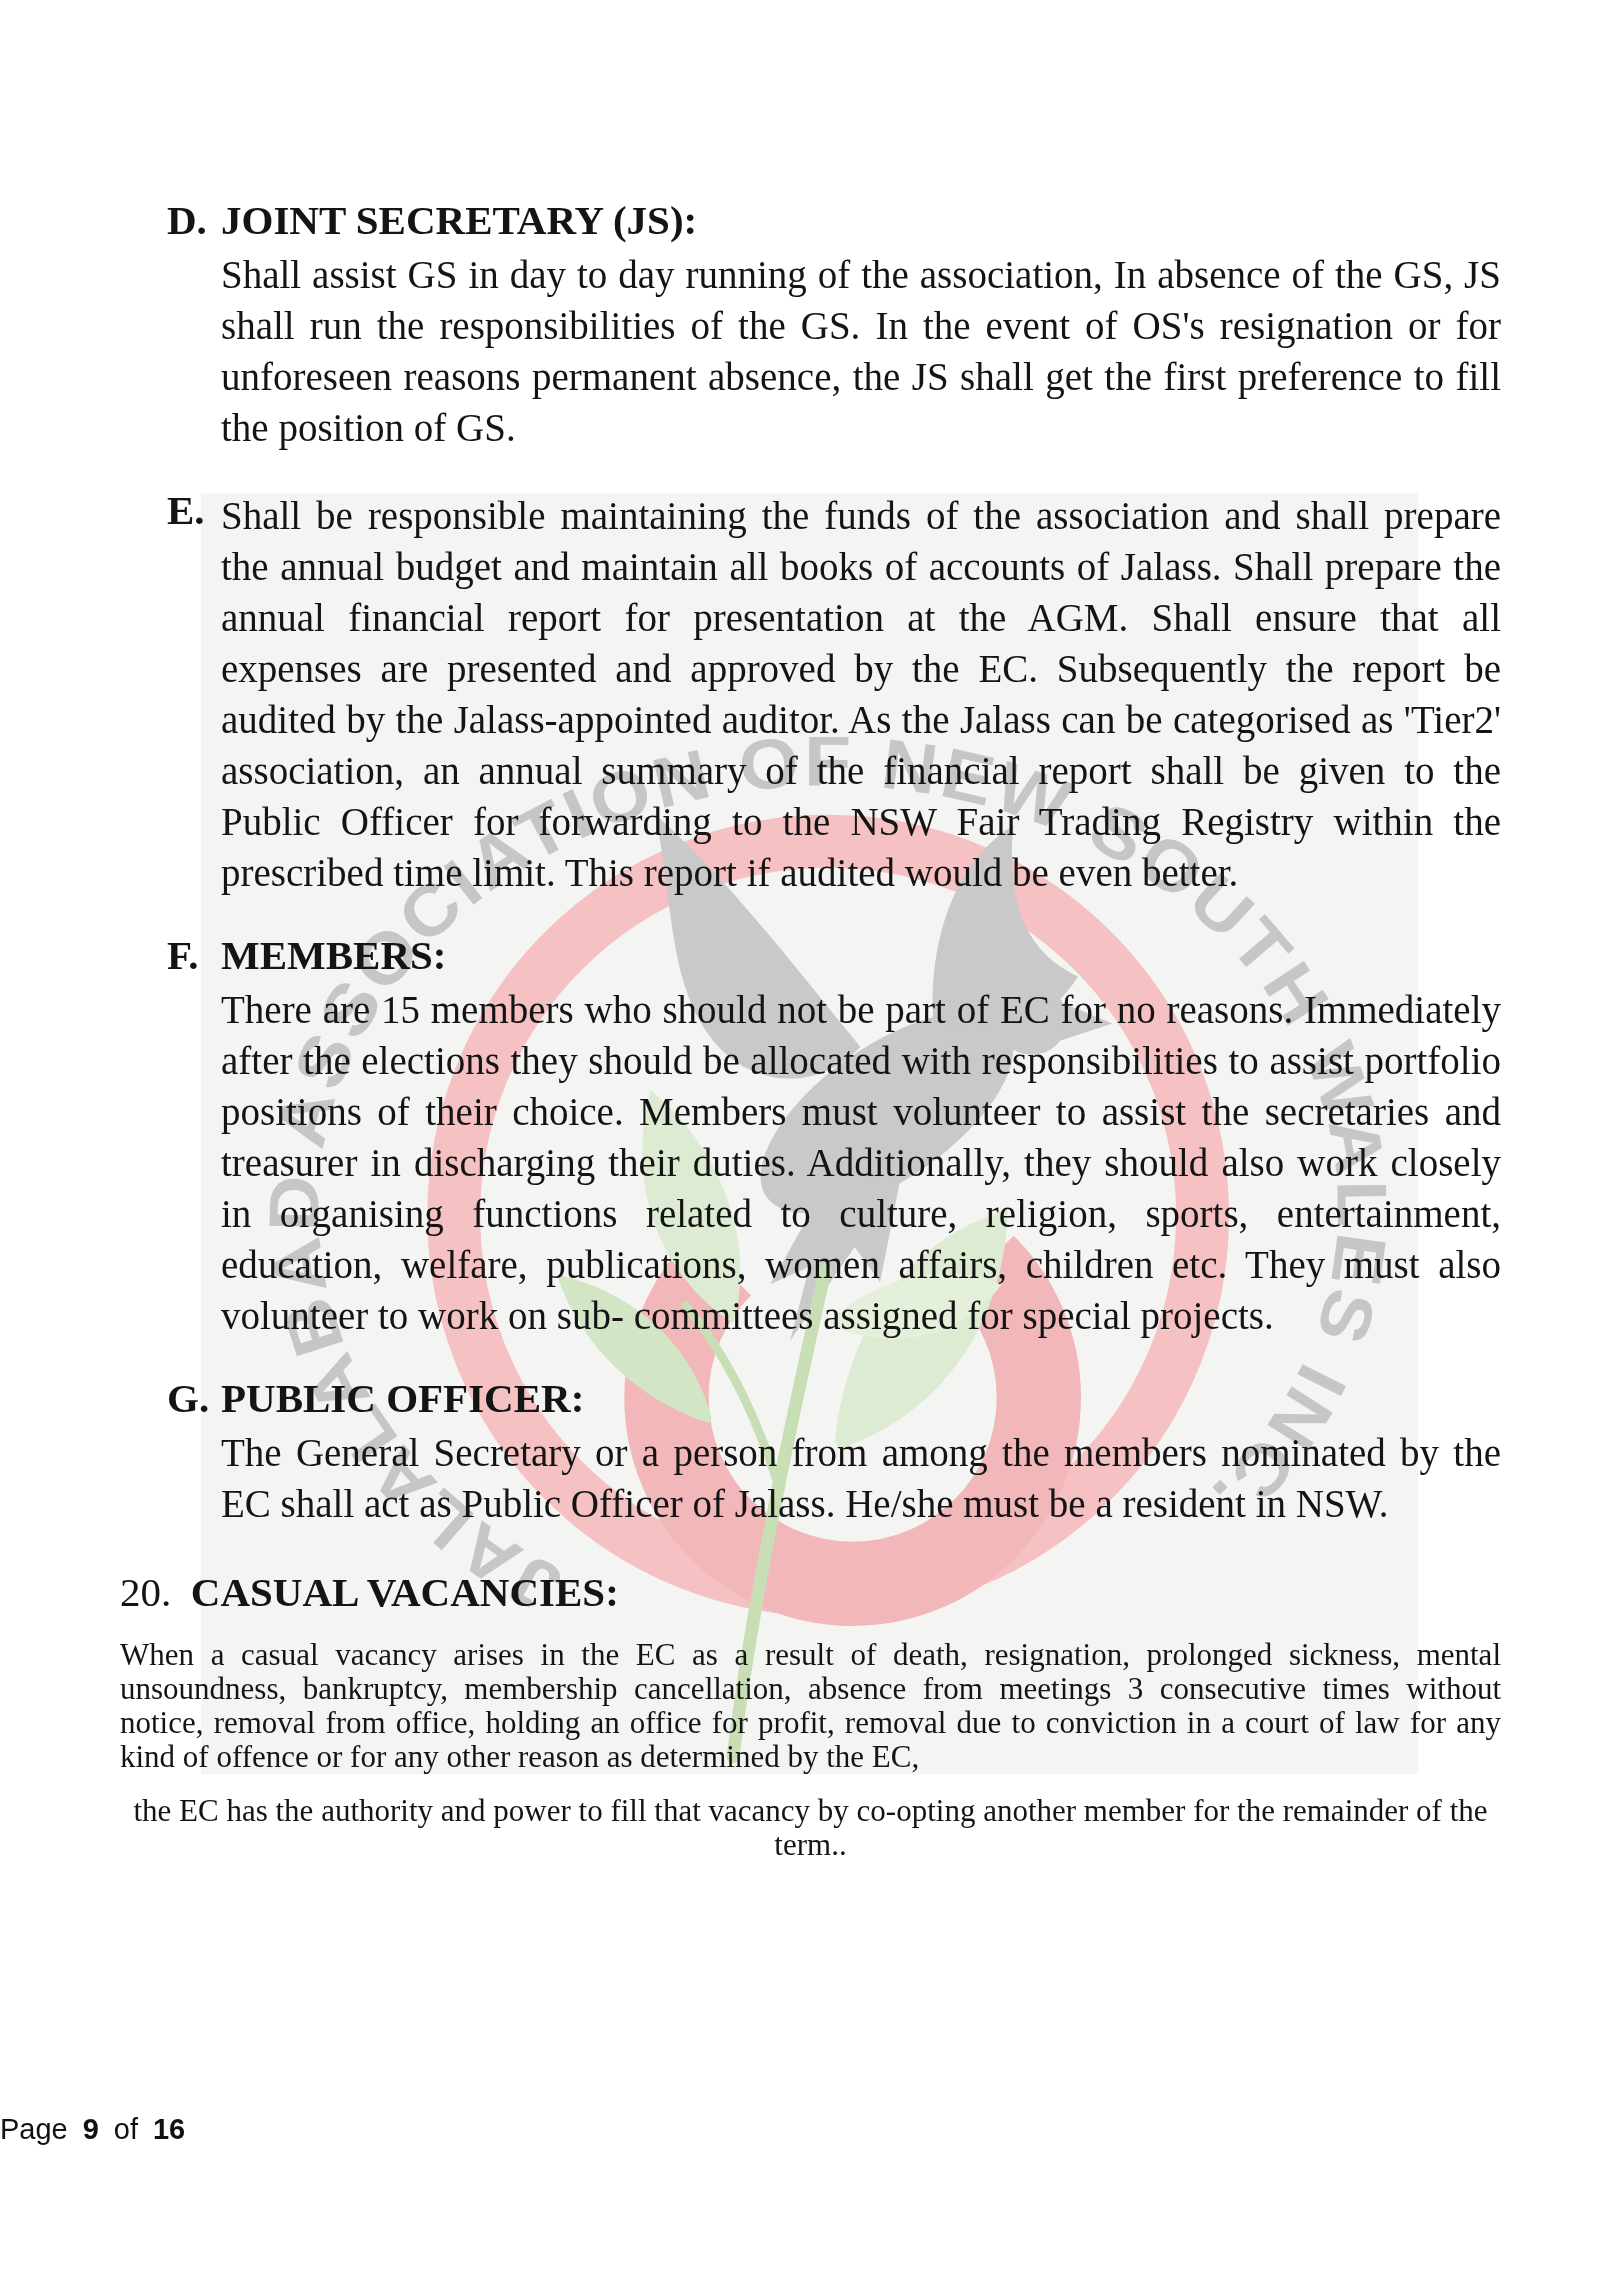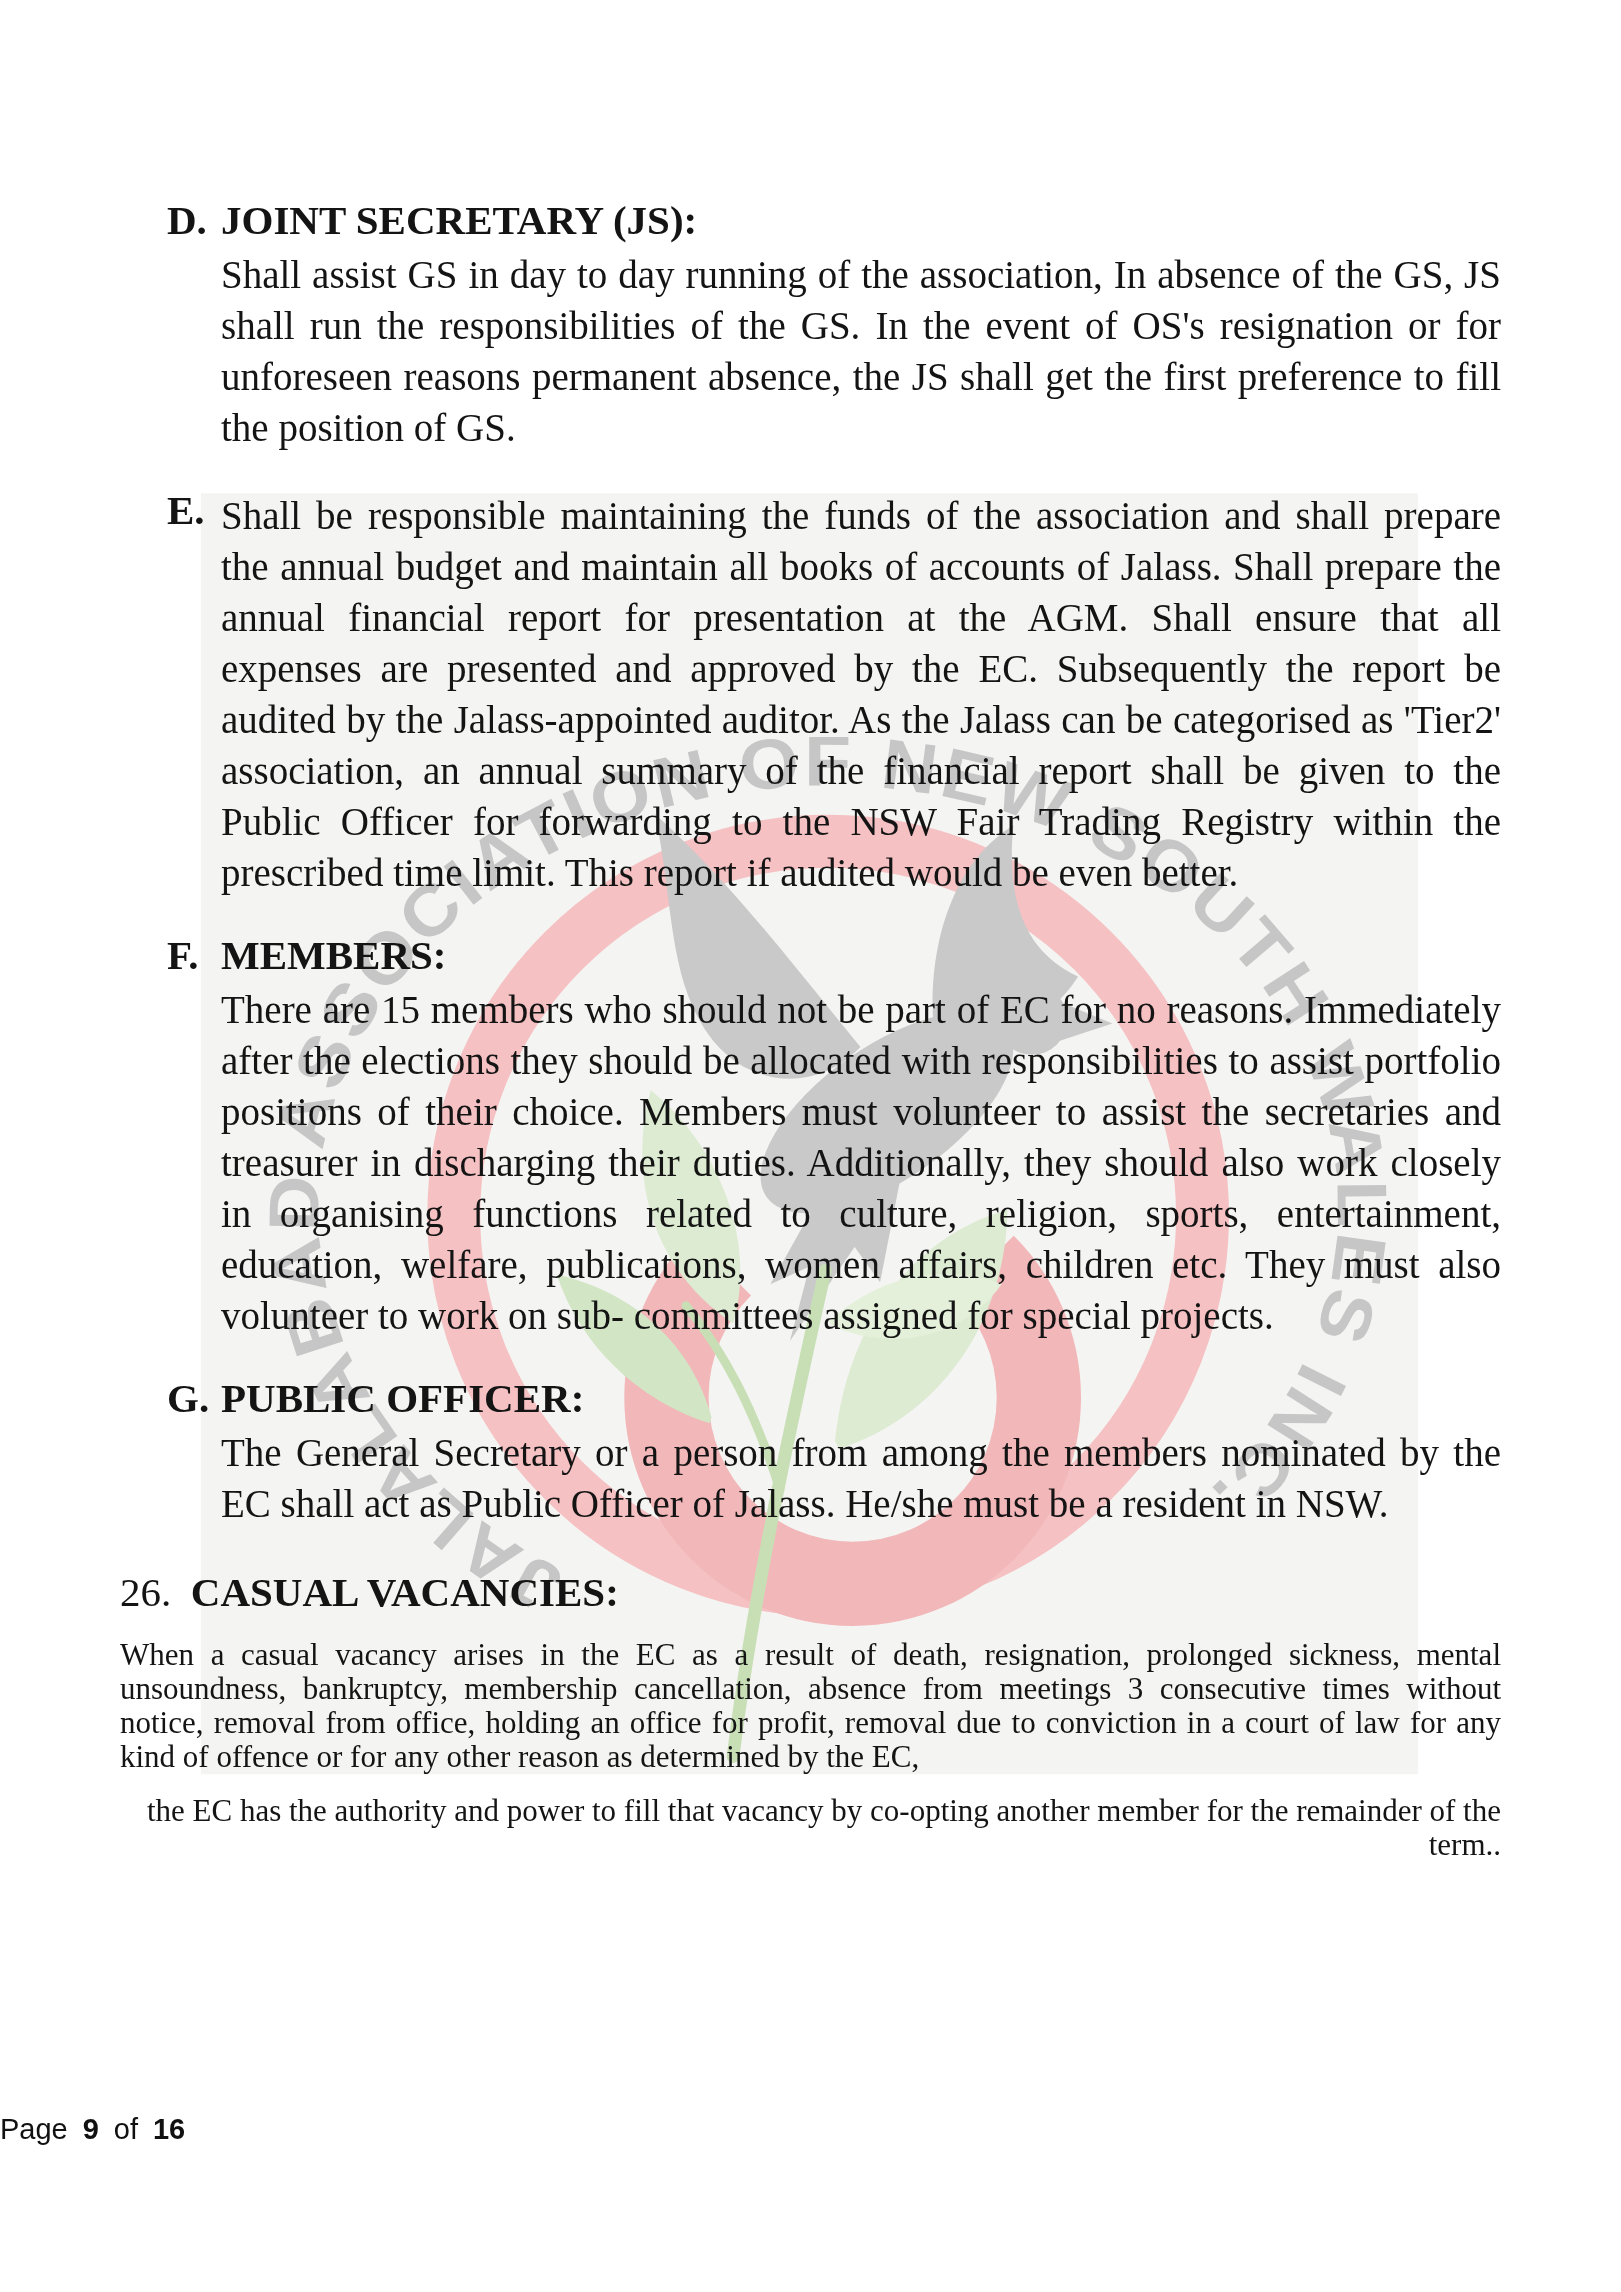--- a/index.html
+++ b/index.html
@@ -32,21 +32,21 @@
     text-align:justify;
   }
   .clause-head { margin-top:39px; font-size:41px; line-height:49px; }
   .clause-num { font-weight:normal; margin-right:19.6px; }
   .clause-title { font-weight:bold; }
   .clause-para {
     margin:21.6px 0 0 0;
     font-size:31px; line-height:34px;
     text-align:justify;
   }
-  .clause-para.second { margin-top:19.6px; text-align:right; }
+  .clause-para.second { margin-top:19.6px; text-align:center; }
   .page-footer {
     position:absolute; left:0; top:2113px; width:100%;
     text-align:left; z-index:1;
     font-family:"Liberation Sans", sans-serif;
     font-size:29px; color:#111;
   }
   .page-footer .num { font-weight:bold; }
   .page-footer .mid { margin:0 6.9px; }
 </style>
 </head>
@@ -114,21 +114,21 @@
 
     <div class="lettered-section">
       <div class="sec-marker">G.</div>
       <div class="sec-content">
         <div class="sec-title">PUBLIC OFFICER:</div>
         <p class="sec-body">The General Secretary or a person from among the members nominated by the EC shall act as Public Officer of Jalass. He/she must be a resident in NSW.</p>
       </div>
     </div>
 
     <div class="clause-head">
-      <span class="clause-num">26.</span><span class="clause-title">CASUAL VACANCIES:</span>
+      <span class="clause-num">20.</span><span class="clause-title">CASUAL VACANCIES:</span>
     </div>
 
     <p class="clause-para">When a casual vacancy arises in the EC as a result of death, resignation, prolonged sickness, mental unsoundness, bankruptcy, membership cancellation, absence from meetings 3 consecutive times without notice, removal from office, holding an office for profit, removal due to conviction in a court of law for any kind of offence or for any other reason as determined by the EC,</p>
     <p class="clause-para second">the EC has the authority and power to fill that vacancy by co-opting another member for the remainder of the term..</p>
 
   </main>
 
   <div class="page-footer">
     <span>Page</span>
     <span class="num mid">9</span>

